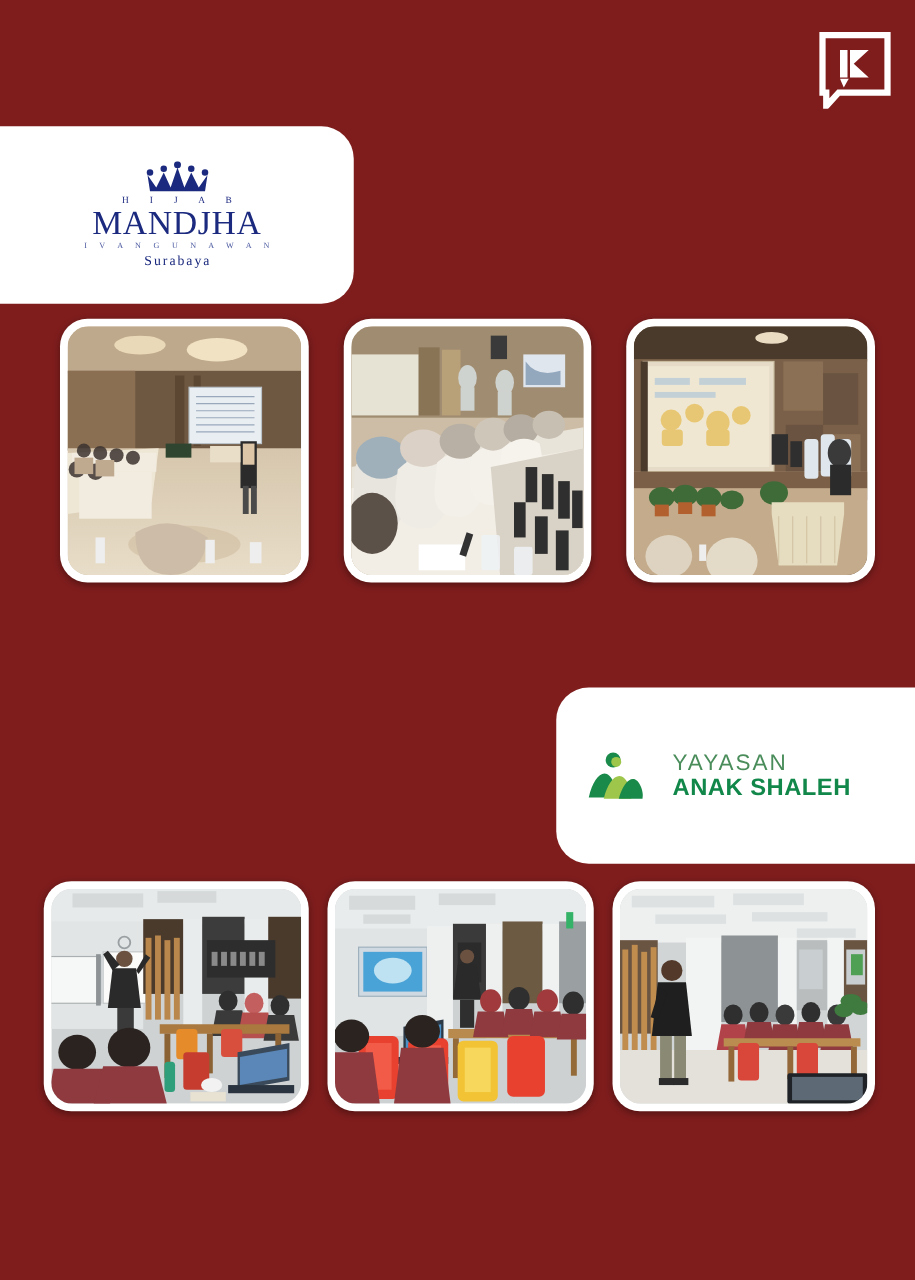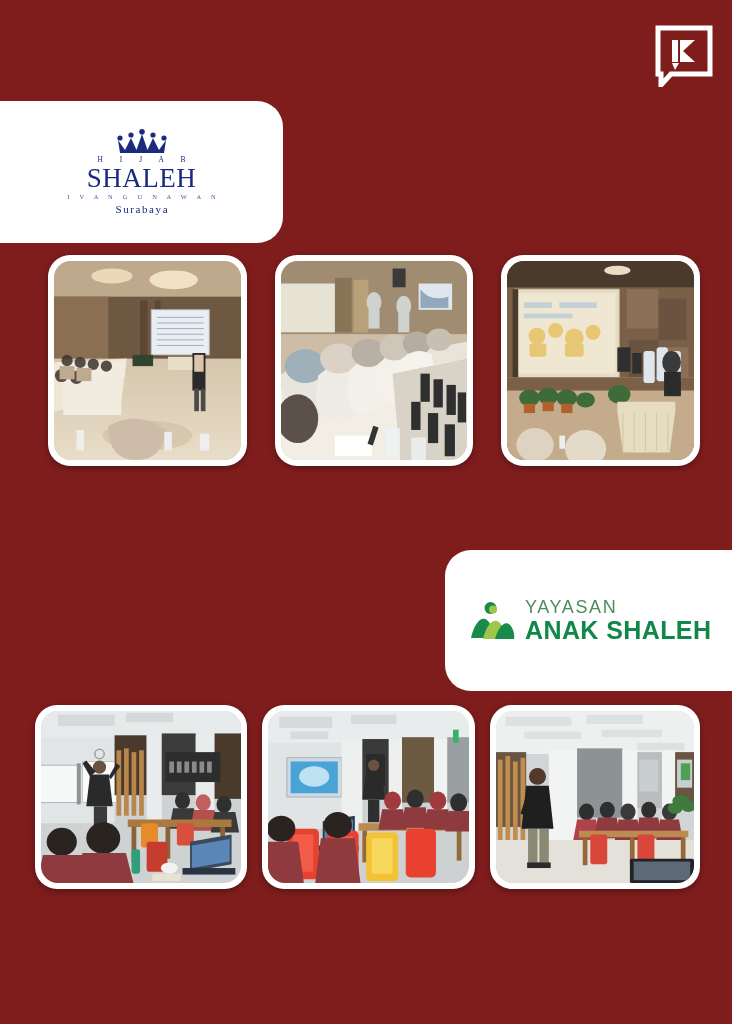--- a/index.html
+++ b/index.html
@@ -48,30 +48,30 @@
     font-size:6.5px;letter-spacing:4.2px;text-indent:4.2px;
     color:#4c5aa0;margin-top:1px;line-height:1;
   }
   .mandjha .city{
     font-family:"Liberation Serif", serif;
     font-size:11px;letter-spacing:1.6px;text-indent:1.6px;
     color:#1b2a7e;margin-top:4px;line-height:1;
   }
 
   
-  .yayasan{display:flex;align-items:center;gap:10px;margin-left:24px;}
+  .yayasan{display:flex;align-items:center;gap:23px;margin-left:24px;}
   .yayasan .mark{width:46px;height:42px;flex:0 0 auto;}
   .yayasan .mark svg{display:block;}
   .yayasan .words{line-height:1;}
   .yayasan .w1{
     font-size:18px;letter-spacing:1.6px;color:#4a8d5b;font-weight:400;
     display:block;margin-bottom:2px;
   }
   .yayasan .w2{
-    font-size:25px;letter-spacing:0.4px;color:#12874a;font-weight:bold;
+    font-size:19px;letter-spacing:0.4px;color:#12874a;font-weight:bold;
     display:block;
   }
 
   
   .photo{
     position:absolute;
     background:#ffffff;
     border-radius:22px;
     padding:6px;
     box-shadow:0 2px 6px rgba(0,0,0,0.35);
@@ -117,21 +117,21 @@
     <div class="mandjha">
       <svg class="crown" width="54" height="26" viewBox="0 0 54 26" xmlns="http://www.w3.org/2000/svg">
         <circle cx="5" cy="9" r="2.6" fill="#1b2a7e"></circle>
         <circle cx="16" cy="6" r="2.6" fill="#1b2a7e"></circle>
         <circle cx="27" cy="2.8" r="2.8" fill="#1b2a7e"></circle>
         <circle cx="38" cy="6" r="2.6" fill="#1b2a7e"></circle>
         <circle cx="49" cy="9" r="2.6" fill="#1b2a7e"></circle>
         <path d="M3 11 L10 21 L16 9 L21.5 21 L27 5 L32.5 21 L38 9 L44 21 L51 11 L49 24 H5 Z" fill="#1b2a7e"></path>
       </svg>
       <div class="hijab">H I J A B</div>
-      <div class="name">SHALEH</div>
+      <div class="name">MANDJHA</div>
       <div class="ivan">I V A N   G U N A W A N</div>
       <div class="city">Surabaya</div>
     </div>
   </div>
 
   <div class="card card-yayasan">
     <div class="yayasan">
       <span class="mark">
         <svg width="46" height="42" viewBox="0 0 46 42" xmlns="http://www.w3.org/2000/svg">
           <path d="M2 38 C6 20, 16 12, 22 26 C25 33, 24 36, 24 38 Z" fill="#1a8a4a"></path>

